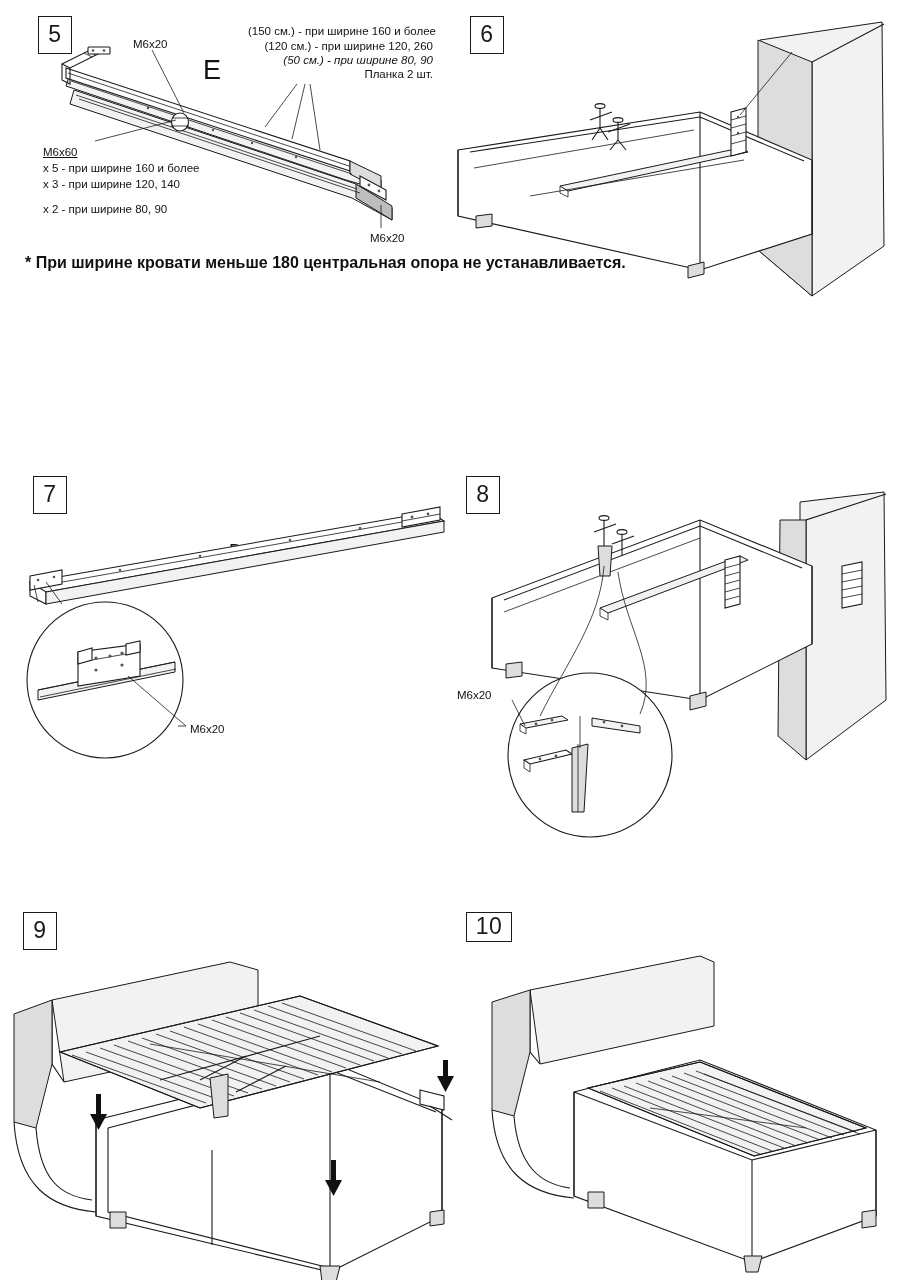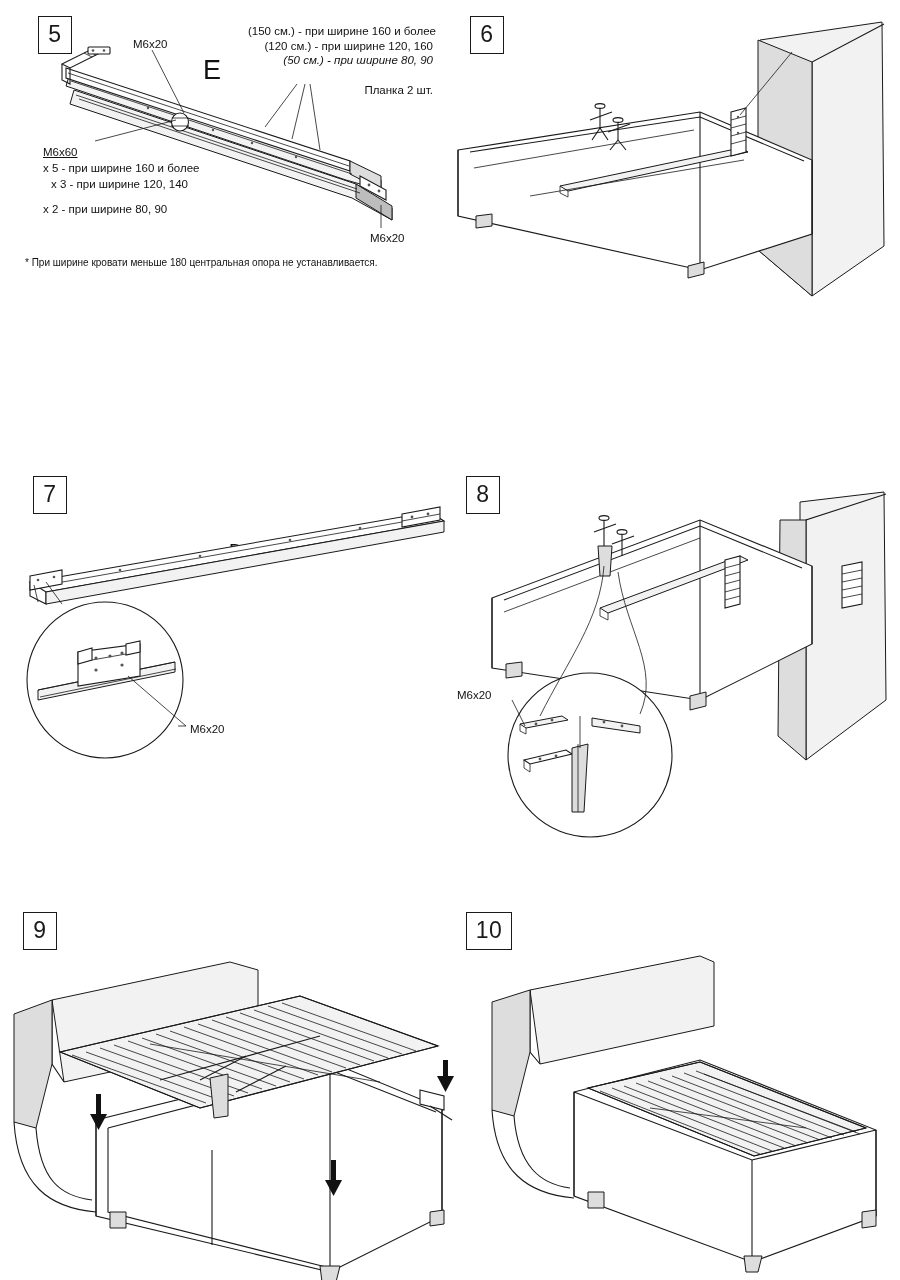--- a/index.html
+++ b/index.html
@@ -29,31 +29,31 @@
     display: flex;
     align-items: center;
     justify-content: center;
     font-size: 23px;
     line-height: 1;
     padding: 2px 0 4px 0;
     box-sizing: border-box;
     letter-spacing: 0.5px;
   }
   .step-badge.s-narrow { width: 34px; height: 38px; }
-  .step-badge.s-wide   { width: 46px; height: 38px; }
+  .step-badge.s-wide   { width: 46px; height: 30px; }
 
   
   .txt {
     position: absolute;
     font-size: 11.5px;
     line-height: 14.5px;
     white-space: pre;
     color: #111;
   }
-  .txt.small { font-size: 10px; line-height: 13px; }
+  .txt.small { font-size: 16px; line-height: 13px; font-weight: bold; }
   .txt.right { text-align: right; }
   .letter-big {
     position: absolute;
     font-size: 27px;
     line-height: 1;
     color: #111;
   }
   .letter-mid {
     position: absolute;
     font-size: 19px;
@@ -75,27 +75,27 @@
 
 <div class="page">
 
   <div class="step-badge s-narrow" style="left:38px; top:16px;">5</div>
 
   <div class="txt" style="left:133px; top:37px;">M6x20</div>
 
   <div class="letter-big" style="left:203px; top:57px;">E</div>
 
   <div class="txt right" style="left:248px; top:24px; width:185px;">(150 см.) - при ширине 160 и более</div>
-  <div class="txt right" style="left:248px; top:38.5px; width:185px;">(120 см.) - при ширине 120, 160</div>
+  <div class="txt right" style="left:248px; top:38.5px; width:185px;">(120 см.) - при ширине 120, 260</div>
   <div class="txt right" style="left:248px; top:53px; width:185px;font-style:italic;">(50 см.) - при ширине 80, 90</div>
-  <div class="txt right" style="left:248px; top:83px; width:185px;">Планка 2 шт.</div>
+  <div class="txt right" style="left:248px; top:67px; width:185px;">Планка 2 шт.</div>
 
   <div class="txt" style="left:43px; top:145px;text-decoration:underline;">М6х60</div>
   <div class="txt" style="left:43px; top:161px;">х 5 - при ширине 160 и более</div>
-  <div class="txt" style="left:43px; top:177px;margin-left:8px;">х 3 - при ширине 120, 140</div>
+  <div class="txt" style="left:43px; top:177px;">х 3 - при ширине 120, 140</div>
   <div class="txt" style="left:43px; top:202px;">х 2 - при ширине 80, 90</div>
 
   <div class="txt" style="left:370px; top:231px;">M6x20</div>
 
   <div class="txt small" style="left:25px; top:256px;">* При ширине кровати меньше 180 центральная опора не устанавливается.</div>
 
   <svg width="900" height="1280">
 
     <path class="fill-lt" d="M70,73 L352,166 L381,180 L381,190 L346,180 L66,86 Z"></path>
 

